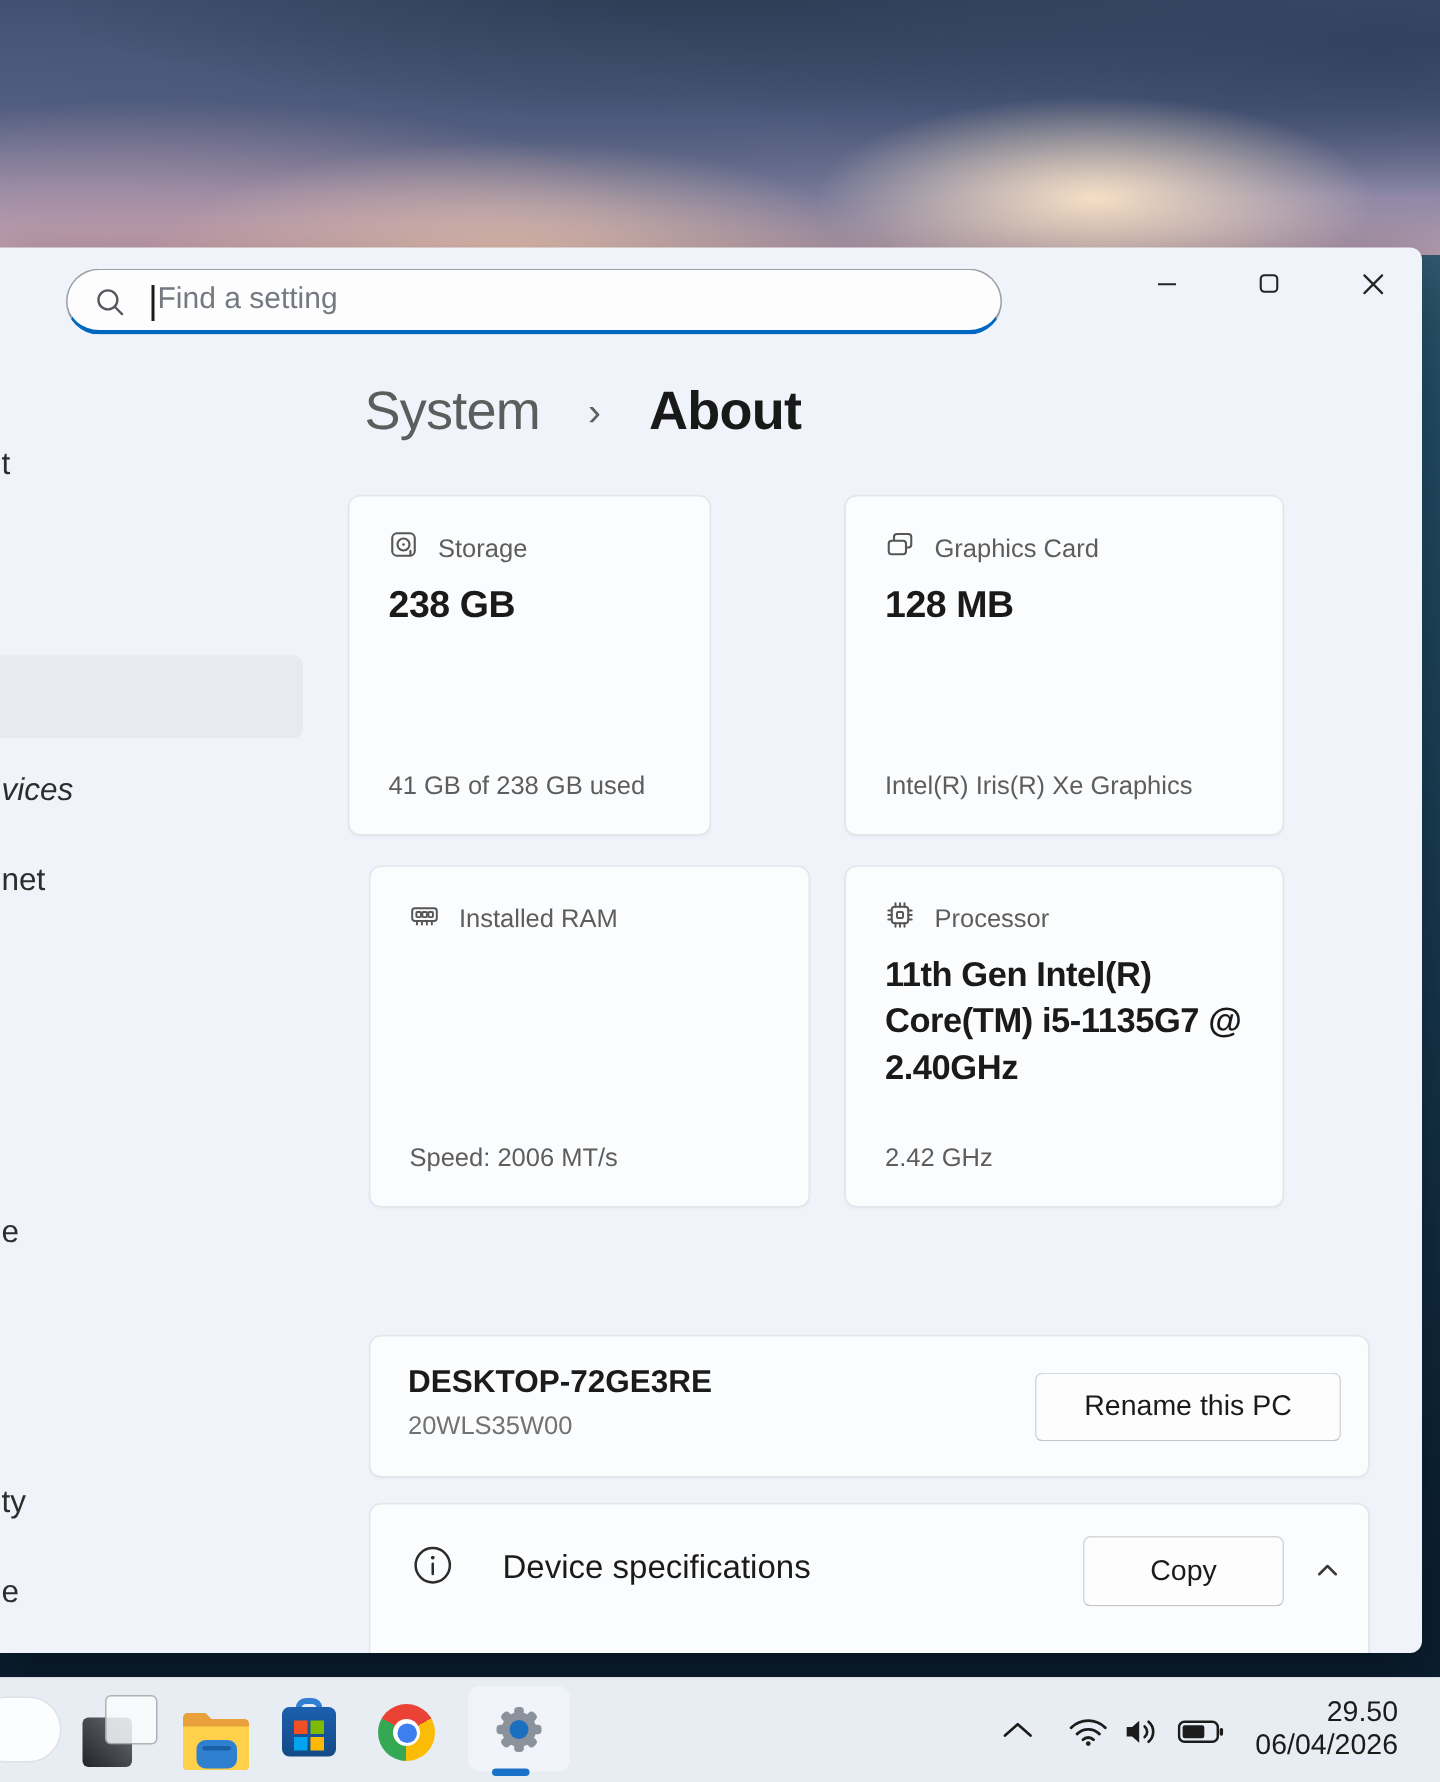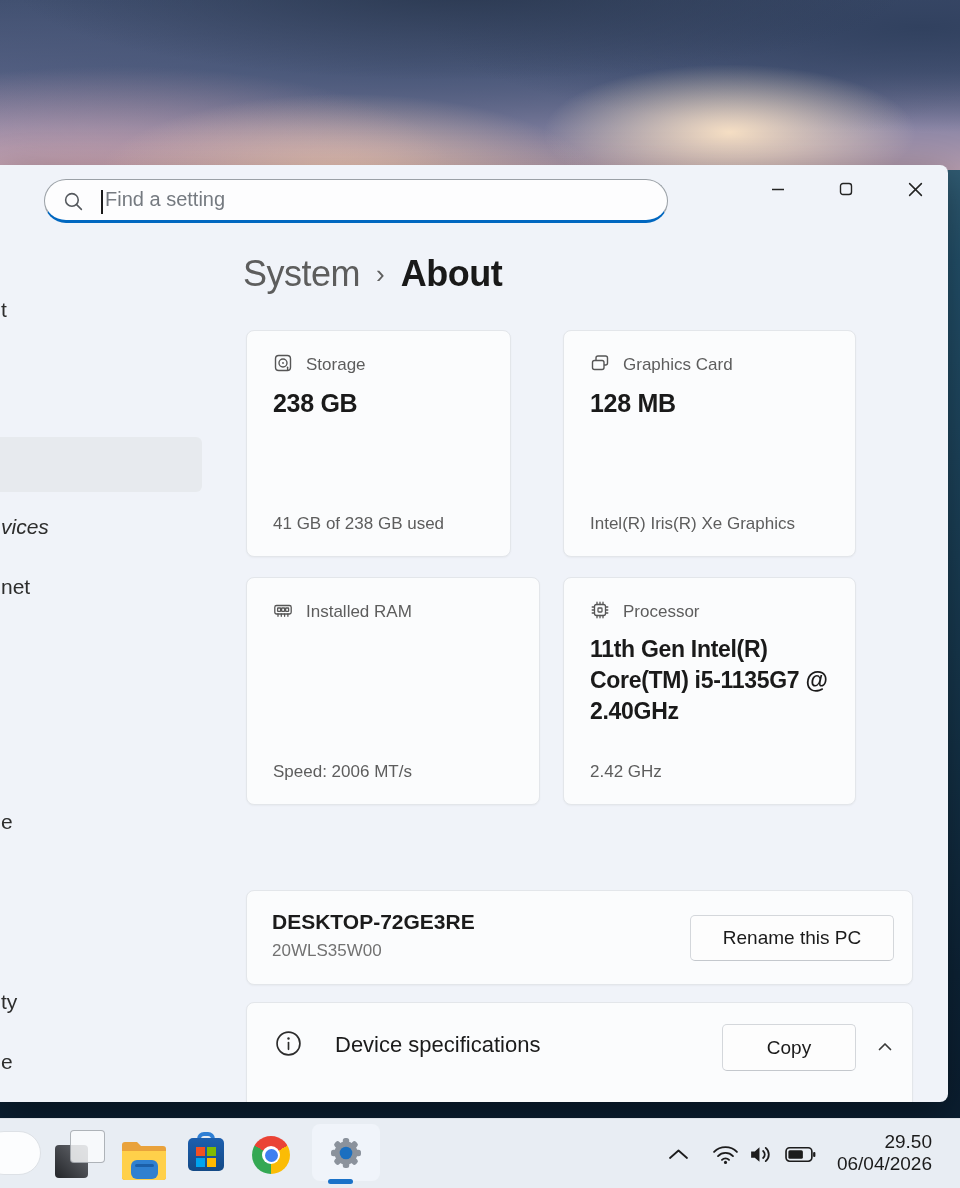--- a/index.html
+++ b/index.html
@@ -31,21 +31,21 @@
              border-radius:22px;padding:0 18px 2px 60px;font-family:"Liberation Sans",sans-serif;
              font-size:20px;color:#4d7c0f;}
   .searchbox input::placeholder{color:#757a80;opacity:1;}
   .search-glyph{position:absolute;left:18px;top:11px;}
   .caret{position:absolute;left:56px;top:10px;width:2px;height:24px;background:#1b1b1b;}
 
   
   .capbtn{position:absolute;top:5px;width:44px;height:38px;display:flex;align-items:center;justify-content:center;}
 
   
-  .breadcrumb{position:absolute;left:243px;top:88px;display:flex;align-items:baseline;white-space:nowrap;}
+  .breadcrumb{position:absolute;left:243px;top:88px;display:flex;align-items:baseline;white-space:nowrap;gap:16px;}
   .crumb-parent{font-size:36px;font-weight:400;color:#5d5d5d;letter-spacing:-.5px;}
   .crumb-sep{font-size:26px;color:#5f5f5f;margin:0 16px;position:relative;top:-3px;}
   .crumb-current{font-size:36px;font-weight:700;color:#191919;letter-spacing:-.5px;}
 
   
   .side-sel{position:absolute;left:-22px;top:272px;width:224px;height:55px;background:#e7eaee;border-radius:6px;}
   .side-frag{position:absolute;left:1px;font-size:21px;color:#2d2d2d;line-height:24px;}
 
   
   .card{position:absolute;background:#fbfcfd;border:1px solid #e3e6ea;border-radius:8px;
@@ -137,21 +137,21 @@
     </div>
 
     <span class="side-frag" style="top:133px;">t</span>
     <div class="side-sel"></div>
     <span class="side-frag" style="top:350px;font-style:italic;">vices</span>
     <span class="side-frag" style="top:410px;">net</span>
     <span class="side-frag" style="top:645px;">e</span>
     <span class="side-frag" style="top:825px;">ty</span>
     <span class="side-frag" style="top:885px;">e</span>
 
-    <div class="card" style="left:246px;top:165px;width:265px;height:227px;">
+    <div class="card" style="left:232px;top:165px;width:242px;height:227px;">
       <div class="card-head">
         <span>
           <svg width="20" height="20" viewBox="0 0 20 20" fill="none" stroke="#565656" stroke-width="1.4">
             <rect x="2.5" y="2.5" width="15" height="15" rx="3.2"></rect>
               <circle cx="10" cy="10" r="4"></circle>
             <circle cx="10" cy="10" r="0.9" fill="#565656" stroke="none"></circle>
               <path d="M14.6 17.3 v-3.1" stroke-linecap="round"></path>
           </svg>
         </span>
         <span class="card-label">Storage</span>

